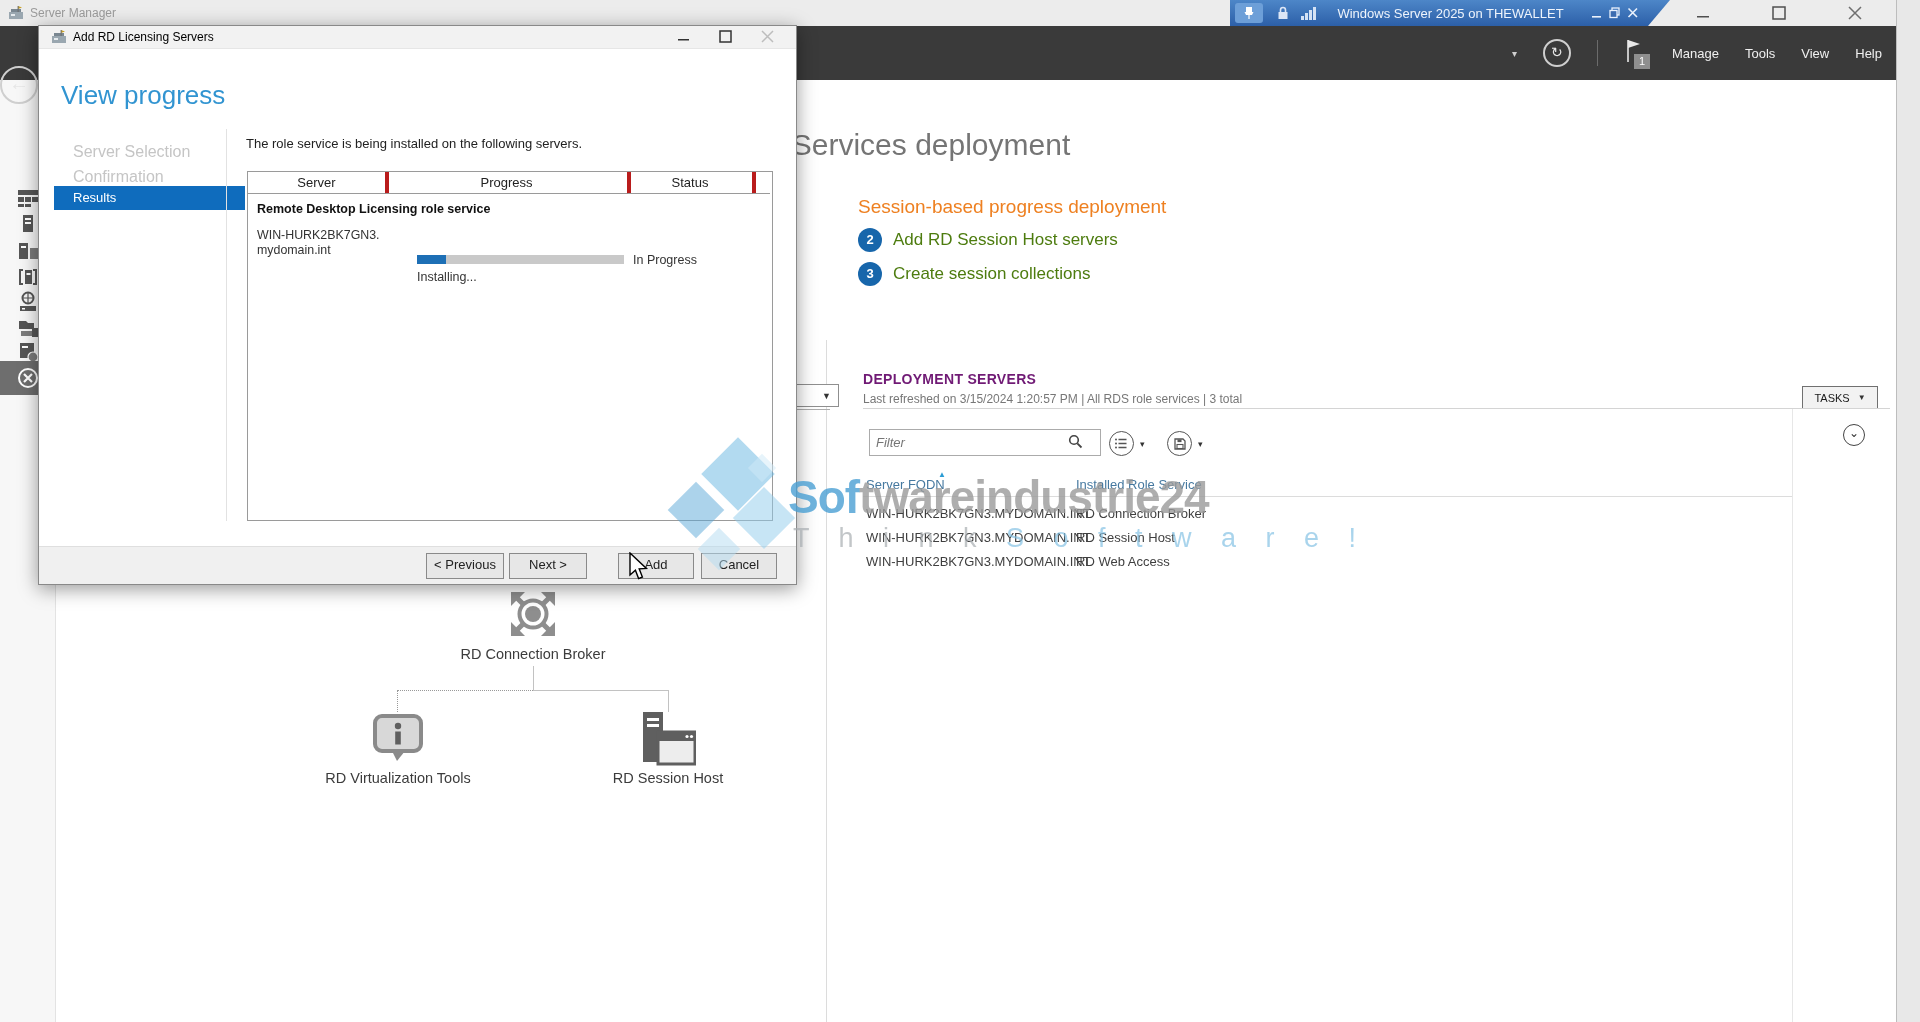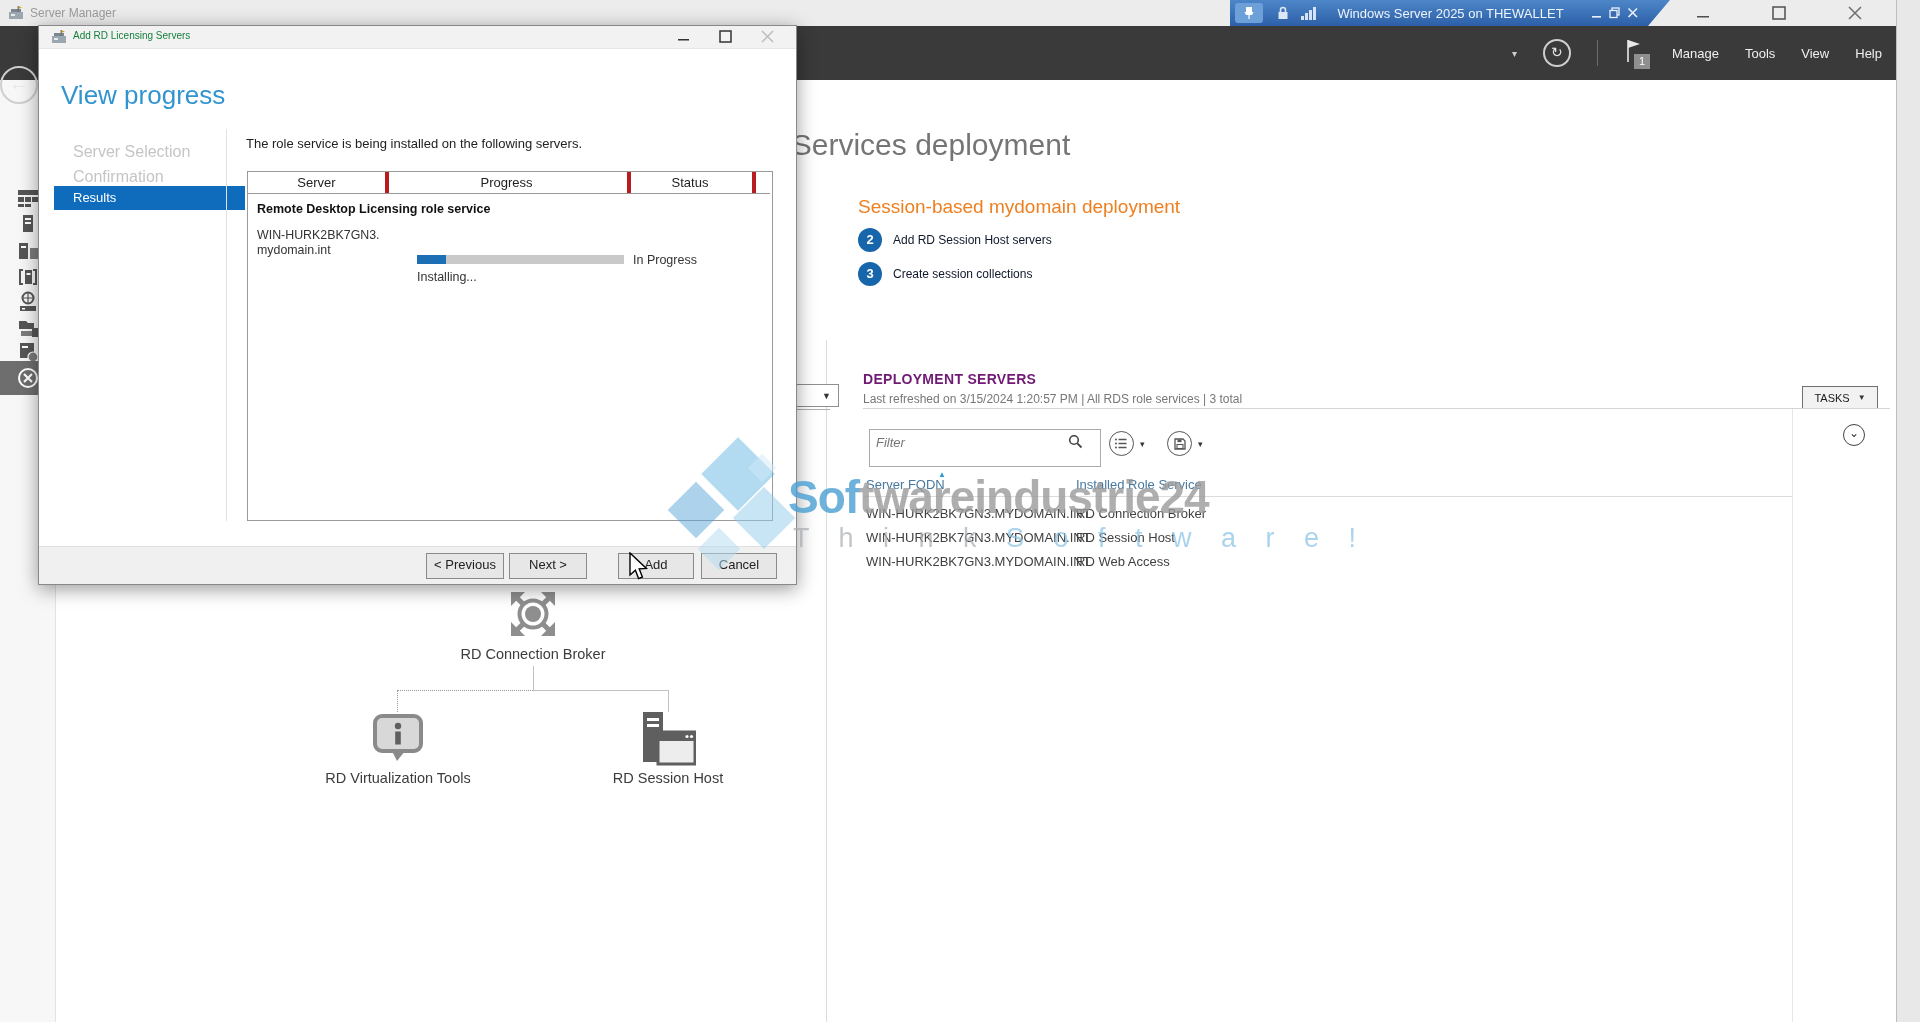--- a/index.html
+++ b/index.html
@@ -34,36 +34,36 @@
   
   #left-nav{left:0;top:80px;width:55px;height:942px;background:#f7f7f7;border-right:1px solid #e3e3e3}
   .navitem{left:0;width:55px;height:26px;display:flex;align-items:center;justify-content:center}
   #nav-selected{left:0;top:281px;width:55px;height:34px;background:#6e6e6e;display:flex;align-items:center;justify-content:center}
 
   
   #page-heading{left:560px;top:128px;font-size:30px;font-weight:300;color:#757575;white-space:nowrap}
   #qs-title{left:858px;top:196px;font-size:19px;color:#ee8021;white-space:nowrap}
   .qs-circle{width:24px;height:24px;border-radius:50%;background:#1766ab;color:#fff;font-size:13px;font-weight:bold;
     text-align:center;line-height:24px}
-  .qs-label{font-size:12px;color:#0f172a;white-space:nowrap}
+  .qs-label{font-size:17px;color:#4d7c0f;white-space:nowrap}
   #pane-divider{left:826px;top:340px;width:1px;height:682px;background:#dcdcdc}
   #combo-fragment{left:766px;top:384px;width:64px;height:21px;background:#fff;border:1px solid #8f8f8f;z-index:5;
     display:flex;align-items:center;justify-content:flex-end;padding-right:7px;font-size:8px;color:#333}
   #canvas-sliver{left:797px;top:409px;width:33px;height:1px;background:#adadad;z-index:5}
 
   
   #ds-title{left:863px;top:371px;font-size:14px;font-weight:bold;color:#701a75;letter-spacing:.3px}
   #ds-subtitle{left:863px;top:392px;font-size:12px;color:#777}
   #tasks-btn{left:1802px;top:386px;width:74px;height:21px;background:#f2f2f2;border:1px solid #707070;
     display:flex;align-items:center;justify-content:center;gap:8px;font-size:11px;color:#1a1a1a}
   #ds-hline{left:863px;top:408px;width:1027px;height:1px;background:#d4d4d4}
   #ds-vline{left:1792px;top:409px;width:1px;height:613px;background:#e7e7e7}
   #collapse-btn{left:1843px;top:424px;width:20px;height:20px;border:1px solid #444;border-radius:50%;
     text-align:center;line-height:17px;font-size:12px;color:#333}
-  #filter-input{left:869px;top:429px;width:200px;height:25px;border:1px solid #ababab;padding:0 24px 11px 6px;
+  #filter-input{left:869px;top:429px;width:200px;height:25px;border:1px solid #ababab;padding:0 24px 0 6px;
     font-size:13px;font-style:italic;color:#444;font-family:inherit}
   #filter-search{left:1068px;top:434px}
   .circbtn{width:23px;height:23px;border:1px solid #555;border-radius:50%;display:flex;align-items:center;justify-content:center}
   .dd{font-size:9px;color:#333}
   .ds-colhead{font-size:13px;color:#4679a0;white-space:nowrap}
   .ds-cell{font-size:13px;color:#3f3f3f;white-space:nowrap}
   #ds-headline{left:863px;top:496px;width:929px;height:1px;background:#dcdcdc}
   #sort-asc{left:938px;top:470px;font-size:8px;color:#2b9cd4}
 
   
@@ -77,21 +77,21 @@
   .diag-label{font-size:14.5px;color:#3c3c3c;text-align:center;width:200px}
   .dot-h{border-top:1px dotted #999}
   .dot-v{border-left:1px dotted #999}
   .sol-h{border-top:1px solid #c2c2c2}
   .sol-v{border-left:1px solid #c2c2c2}
 
   
   #dialog{left:38px;top:25px;width:757px;height:558px;background:#fff;border:1px solid #898989;
     box-shadow:0 4px 18px rgba(0,0,0,.4);z-index:10}
   #dlg-titlebar{left:0;top:0;width:757px;height:22px;background:#f2f2f2;border-bottom:1px solid #e6e6e6}
-  #dlg-title{left:34px;top:4px;font-size:10px;color:#15803d}
+  #dlg-title{left:34px;top:4px;font-size:12px;color:#000000}
   .dlgctl{top:2px;width:22px;height:18px;text-align:center}
   #dlg-heading{left:22px;top:54px;font-size:26px;font-weight:300;color:#3194d1}
   .step{left:34px;font-size:16px;color:#c5c5c5;white-space:nowrap}
   #step-selected{left:15px;top:160px;width:172px;height:24px;background:#0f6cbd;color:#fff;
     font-size:13px;line-height:24px;padding-left:19px}
   #dlg-vline{left:187px;top:103px;width:1px;height:392px;background:#e2e2e2}
   #dlg-desc{left:207px;top:110px;font-size:13px;color:#222}
   #dlg-table{left:208px;top:145px;width:524px;height:348px;border:1px solid #9a9a9a}
   .th{top:0;height:21px;border-bottom:1px solid #9a9a9a;border-right:4px solid #b91c1c;
     font-size:13px;color:#222;text-align:center;line-height:21px}
@@ -218,21 +218,21 @@
     </div>
     <div class="abs" id="nav-selected">
       <svg width="24" height="24" viewBox="0 0 24 24">
           <circle cx="12" cy="12" r="9" fill="none" stroke="#fff" stroke-width="2"></circle>
           <path d="M8 8 L16 16 M16 8 L8 16" stroke="#fff" stroke-width="2.2"></path>
         </svg>
     </div>
   </div>
 
   <div class="abs" id="page-heading">Remote Desktop Services deployment</div>
-  <div class="abs" id="qs-title">Session-based mydomain deployment</div>
+  <div class="abs" id="qs-title">Session-based progress deployment</div>
   <div class="abs" style="left:858px;top:228px;display:flex;align-items:center;gap:11px">
     <span class="qs-circle">2</span>
     <span class="qs-label">Add RD Session Host servers</span>
   </div>
   <div class="abs" style="left:858px;top:262px;display:flex;align-items:center;gap:11px">
     <span class="qs-circle">3</span>
     <span class="qs-label">Create session collections</span>
   </div>
   <div class="abs" id="pane-divider"></div>
   <div class="abs" id="combo-fragment">

